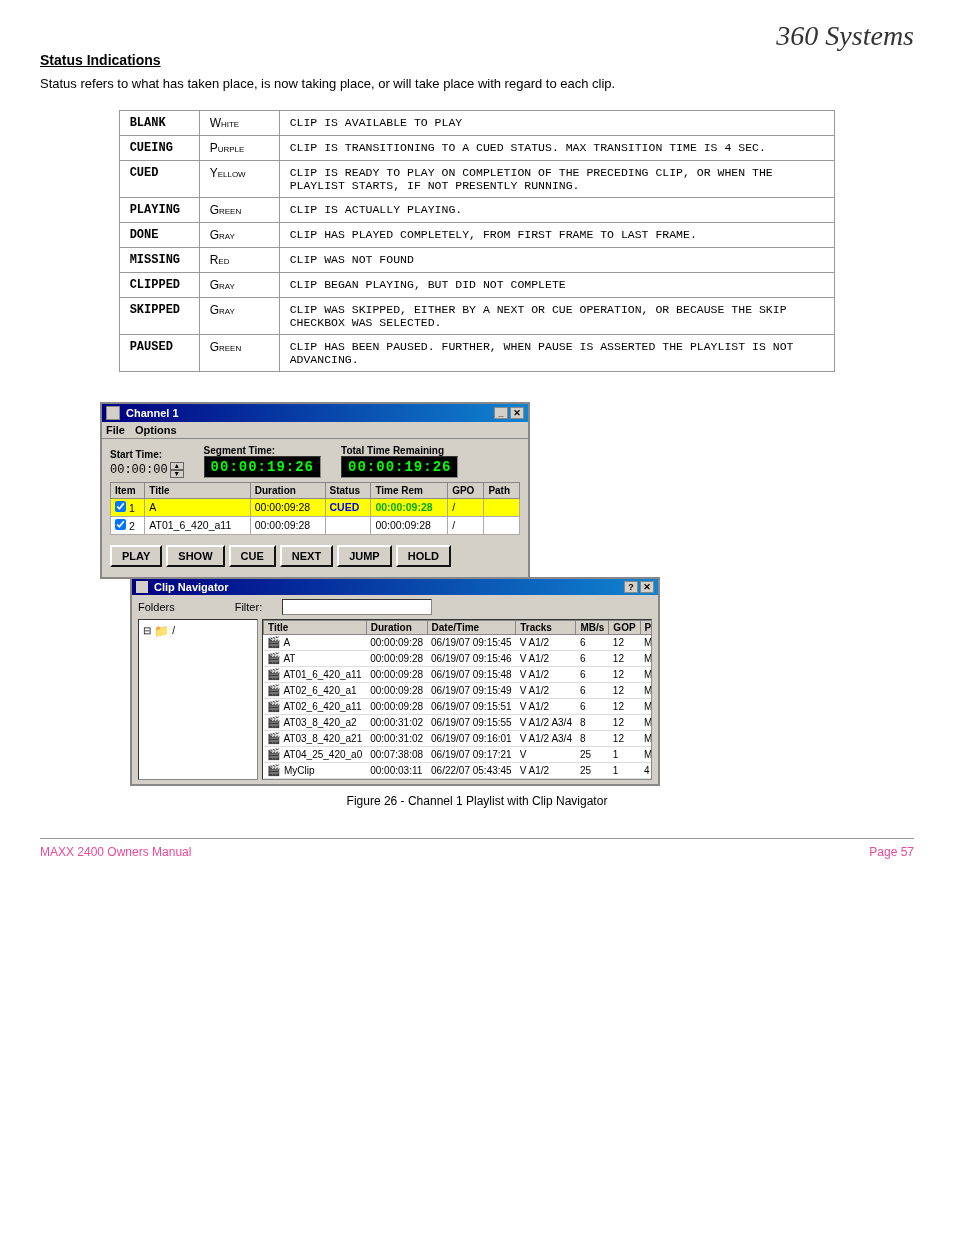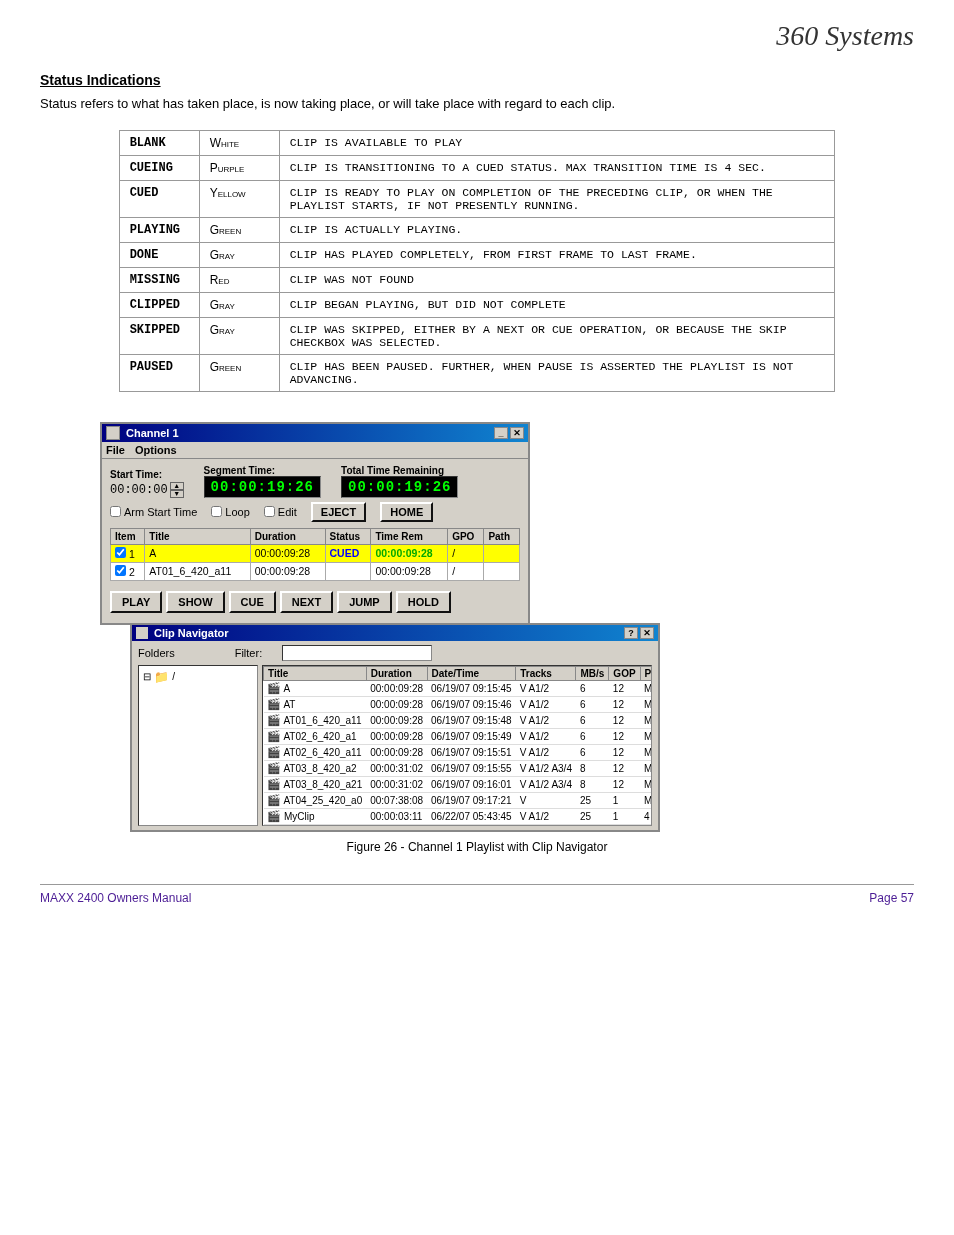--- a/index.html
+++ b/index.html
@@ -8,21 +8,20 @@
       background: #fff;
       width: 954px;
       min-height: 1235px;
       padding: 20px 40px;
       font-size: 13px;
       color: #000;
     }
     .logo-area {
       display: flex;
       justify-content: flex-end;
-      margin-bottom: 20px;
     }
     .logo-text {
       font-family: cursive, serif;
       font-size: 28px;
       color: #333;
       font-style: italic;
     }
     .section-title {
       font-weight: bold;
       font-size: 14px;
@@ -313,21 +312,21 @@
       margin-bottom: 20px;
     }
 
     .page-footer {
       border-top: 1px solid #999;
       display: flex;
       justify-content: space-between;
       padding-top: 6px;
       margin-top: 30px;
       font-size: 12px;
-      color: #4c1d95;
+      color: #ec4899;
     }
 
     .windows-group {
       display: flex;
       flex-direction: column;
       align-items: flex-start;
       margin-left: 60px;
     }
 
     .time-section {
@@ -431,36 +430,20 @@
           </div>
         </div>
         <div class="time-col">
           <span class="time-label">Segment Time:</span>
           <div class="time-display large">00:00:19:26</div>
         </div>
         <div class="time-col">
           <span class="time-label">Total Time Remaining</span>
           <div class="time-display large">00:00:19:26</div>
         </div>
-      </div>
-      <div class="options-row">
-        <div class="checkbox-item">
-          <input type="checkbox" style="">
-          <span>Arm Start Time</span>
-        </div>
-        <div class="checkbox-item">
-          <input type="checkbox" style="">
-          <span>Loop</span>
-        </div>
-        <div class="checkbox-item">
-          <input type="checkbox" style="">
-          <span>Edit</span>
-        </div>
-        <button class="btn-classic">EJECT</button>
-        <button class="btn-classic">HOME</button>
       </div>
       <table class="playlist-table">
         <thead>
           <tr id="playlist-header">
               <th>Item</th>
               <th>Title</th>
               <th>Duration</th>
               <th>Status</th>
               <th>Time Rem</th>
               <th>GPO</th>

